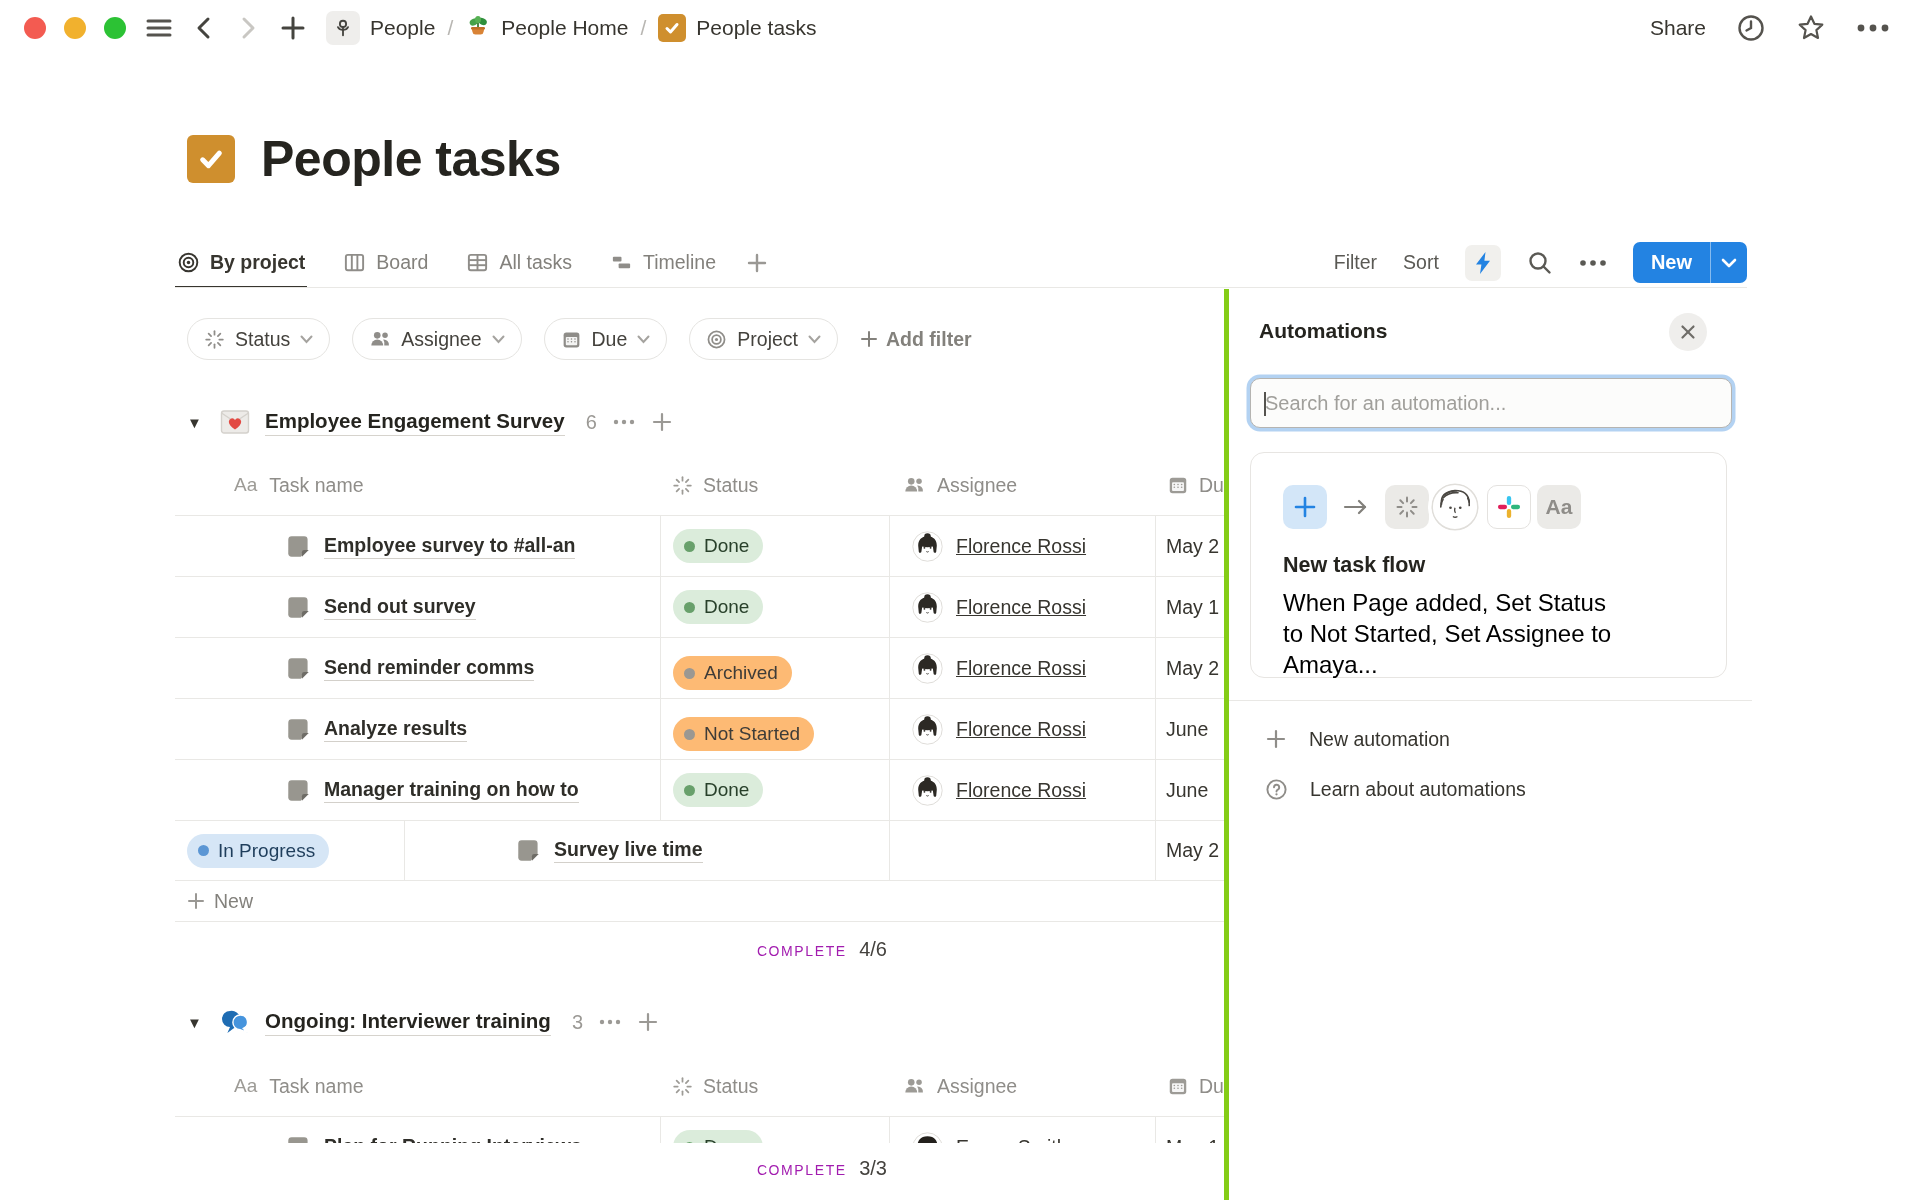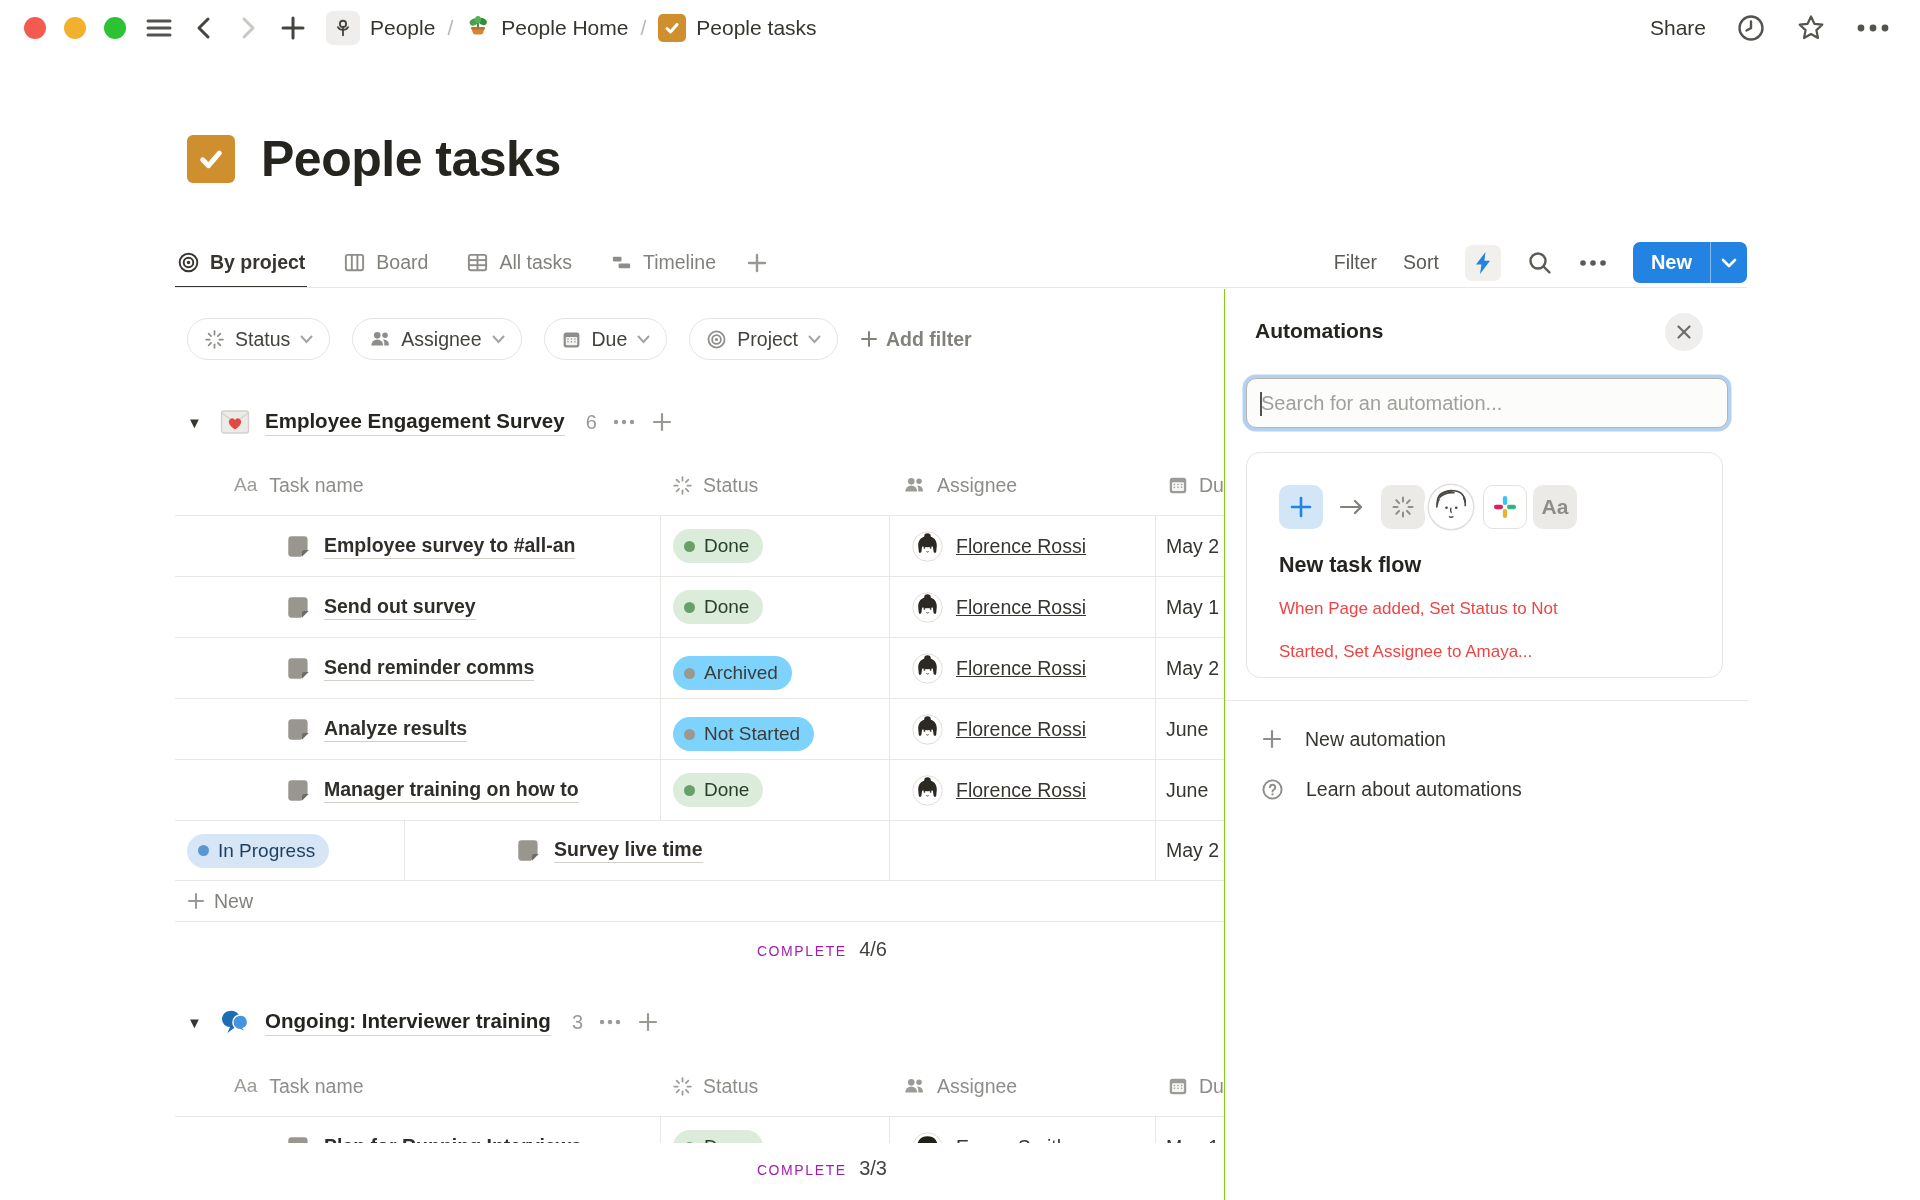--- a/index.html
+++ b/index.html
@@ -73,38 +73,38 @@
   .thead .c-status { padding-left:12px; gap:10px; }
   .thead .c-assignee { padding-left:14px; gap:12px; }
   .thead .c-due { padding-left:12px; gap:10px; }
   .aa { font-size:19px; color:#9d9b96; }
   .trow .c-task { padding-left:112px; gap:14px; }
   .task-link { font-weight:700; color:#2f2e29; border-bottom:1.5px solid #d3d0ca; padding-bottom:1px; cursor:pointer; overflow:hidden; white-space:nowrap; }
   .trow .c-status { padding-left:12px; }
   .pill { display:inline-flex; align-items:center; gap:9px; height:34px; border-radius:17px; padding:0 14px 0 11px; font-size:19px; cursor:pointer;text-align:center; }
   .pill .dot { width:11px; height:11px; border-radius:50%; }
   .pill.green { background:#dbecdb; color:#28402a; } .pill.green .dot { background:#68a06b; }
-  .pill.gray { background:#7dd3fc; color:#3e3c38;margin-top:10px; } .pill.gray .dot { background:#9b9892; }
+  .pill.gray { background:#fdba74; color:#3e3c38;margin-top:10px; } .pill.gray .dot { background:#9b9892; }
   .pill.blue { background:#d6e6f6; color:#1f3e5c; } .pill.blue .dot { background:#5b96d4; }
   .trow .c-assignee { padding-left:22px; gap:13px;text-decoration:underline; }
   .trow .c-due { padding-left:10px; color:#37352f; }
   .avatar { width:31px; height:31px; border-radius:50%; flex:none; }
   .newrow { display:flex; align-items:center; width:1305px; height:41px; border-bottom:1px solid #e9e8e5;
     color:#83817c; gap:9px; padding-left:12px; cursor:pointer; }
   .summary { position:absolute; left:175px; width:712px; text-align:right; white-space:nowrap; }
   .sum-label { font-size:14px; letter-spacing:1.6px; color:#a21caf; }
   .sum-value { font-size:20px; color:#44423e; font-weight:500; margin-left:8px; }
 
   
   .sticky-footer { position:absolute; left:0; top:1143px; width:1224px; height:57px; background:#fff; z-index:6; }
   .sticky-footer .summary { top:14px; }
 
   
   .panel { position:absolute; left:1224px; top:289px; width:696px; height:911px; background:#fff;
-    border-left:1px solid #84cc16; z-index:10; }
+    border-left:5px solid #84cc16; z-index:10; }
   .panel-title { position:absolute; left:30px; top:30px; font-size:21px; font-weight:700; color:#25241f; }
   .panel-close { position:absolute; left:440px; top:24px; width:38px; height:38px; border-radius:50%;
     background:#efeeec; display:flex; align-items:center; justify-content:center; cursor:pointer; color:#6f6d68; }
   .auto-search { position:absolute; left:21px; top:89px; width:482px; height:50px; border-radius:10px;
     background:#fcfcfb; border:1px solid #b5b4b1; box-shadow:0 0 0 3.5px #b3d2f2; padding:0 14px; }
   .auto-search input { width:100%; height:100%; border:none; outline:none; background:transparent;
     font-family:"Liberation Sans",sans-serif; font-size:20px; color:#37352f; }
   .auto-search input::placeholder { color:#a09f9b; }
   .caret { position:absolute; left:13px; top:13px; width:1.5px; height:24px; background:#55534e; }
   .auto-card { position:absolute; left:21px; top:163px; width:477px; height:226px; border:1px solid #e7e5e2;
@@ -112,21 +112,21 @@
   .card-icons { position:absolute; left:32px; top:30px; display:flex; align-items:center; }
   .itile { width:44px; height:44px; border-radius:10px; display:flex; align-items:center; justify-content:center; flex:none; }
   .itile.blue { background:#d3e6f8; }
   .itile.graybg { background:#ebeae7; }
   .itile.white { background:#fff; border:1px solid #e4e2df; }
   .card-avatar { width:48px; height:48px; border-radius:50%; background:#fff; box-shadow:0 0 0 3px #fff; z-index:2; margin:0 2px; flex:none; }
   .arrow-wrap { margin:0 16px; color:#82807b; }
   .gap6 { margin-left:6px; }
   .aa-tile { color:#8f8d89; font-size:21px; font-weight:700; }
   .card-title { position:absolute; left:32px; top:100px; font-size:21.5px; font-weight:700; color:#25241f; }
-  .card-desc { position:absolute; left:32px; top:134px; width:330px; font-size:17px; color:#ef4444; line-height:43px; }
+  .card-desc { position:absolute; left:32px; top:134px; width:330px; font-size:24px; color:#000000; line-height:31px; }
   .panel-div { position:absolute; left:0; top:411px; width:523px; height:1px; background:#e9e8e5; }
   .panel-action { position:absolute; left:36px; display:flex; align-items:center; gap:22px; cursor:pointer; }
   .panel-action .label { font-size:19.5px; color:#37352f; }
   .panel-action .glyph { color:#8f8d89; display:flex; }
 </style>
 </head>
 <body>
 
 <div class="topbar">
   <div class="lights">

